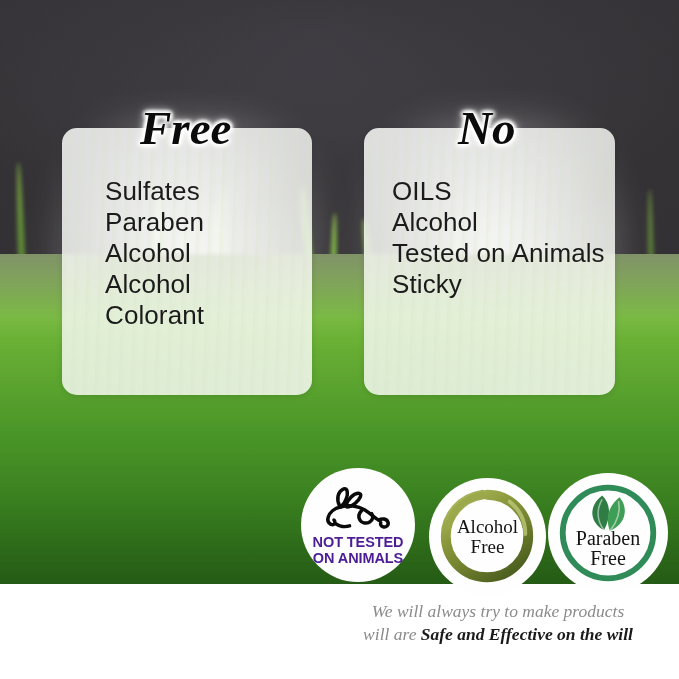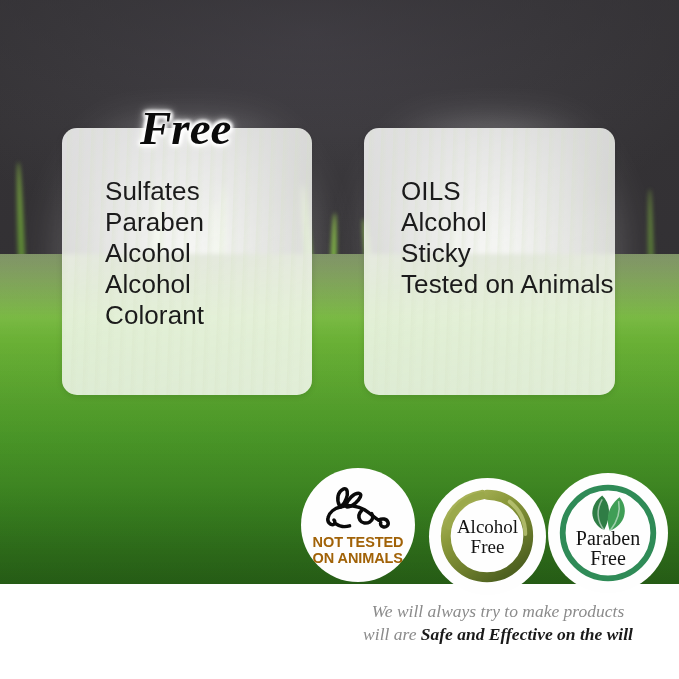--- a/index.html
+++ b/index.html
@@ -54,21 +54,21 @@
   .card:before{ 
     content:"";position:absolute;inset:0;opacity:.30;
     background:repeating-linear-gradient(92deg,
       rgba(232,238,220,0) 0px, rgba(232,238,220,0) 5px,
       rgba(214,226,196,.85) 6px, rgba(232,238,220,0) 12px);
   }
   #card-free{left:62px;top:128px;width:250px;height:267px;}
   #card-no{left:364px;top:128px;width:251px;height:267px;}
 
   .card-list{position:absolute;left:43px;top:48px;right:6px;}
-  #card-no .card-list{left:37px;}
+  #card-no .card-list{left:28px;}
   .card-item{
     font-size:26px;line-height:31px;color:#1b1b1b;
     font-family:"Liberation Sans", sans-serif;
     letter-spacing:.1px;white-space:nowrap;
   }
 
   
   .heading{
     position:absolute;
     font-family:"Liberation Serif", serif;
@@ -84,22 +84,22 @@
 
   
   .badge{position:absolute;border-radius:50%;background:#fefefe;z-index:8;
          display:flex;flex-direction:column;align-items:center;justify-content:center;}
   #badge-cruelty{left:301px;top:468px;width:114px;height:114px;}
   #badge-alcohol{left:429px;top:478px;width:117px;height:117px;}
   #badge-paraben{left:548px;top:473px;width:120px;height:120px;}
 
   .badge-label{
     font-family:"Liberation Sans", sans-serif;
-    font-weight:700;font-size:14.5px;line-height:15.5px;color:#a16207;
-    letter-spacing:-.1px;
+    font-weight:700;font-size:14.5px;line-height:15.5px;color:#4c1d95;
+    text-align:center;letter-spacing:-.1px;
   }
   .serif-label{
     font-family:"Liberation Serif", serif;
     font-size:19px;line-height:19.5px;color:#141414;text-align:center;
   }
 
   
   .bottombar{position:absolute;left:0;top:584px;width:679px;height:95px;background:#ffffff;z-index:5;}
   #organic-line{
     position:absolute;left:22px;top:608px;z-index:9;
@@ -454,24 +454,25 @@
       <div class="card-item">Alcohol</div>
       <div class="card-item">Colorant</div>
     </div>
   </div>
   <div class="heading" id="heading-free">Free</div>
 
   <div class="card" id="card-no">
     <div class="card-list">
       <div class="card-item">OILS</div>
       <div class="card-item">Alcohol</div>
+      <div class="card-item">Tested on Animals</div>
       <div class="card-item">Sticky</div>
-      <div class="card-item">Tested on Animals</div>
     </div>
   </div>
+  <div class="heading" id="heading-no">No</div>
 
   <div class="badge" id="badge-cruelty">
     <svg width="78" height="46" viewBox="0 0 120 70" style="margin-top:2px;margin-bottom:3px;">
       <g fill="none" stroke="#0a0a0a" stroke-width="5.4" stroke-linecap="round" stroke-linejoin="round">
 
         <path d="M32 31 C26 20 29 8 38 4 C44 2 45 11 42 19 C40 25 37 29 34 31"></path>
 
         <path d="M41 30 C44 20 54 10 62 11 C67 12 63 20 56 26 C51 30 46 32 43 32"></path>
 
         <path d="M33 32 C24 34 16 40 14 48 C12 55 17 60 22 59 C25 58 25 54 23 52"></path>

